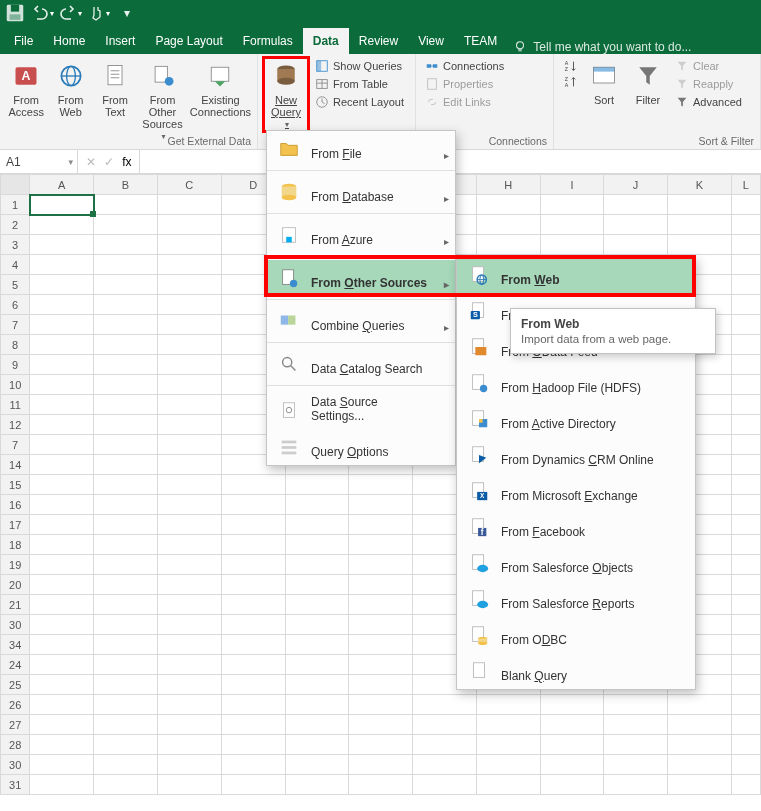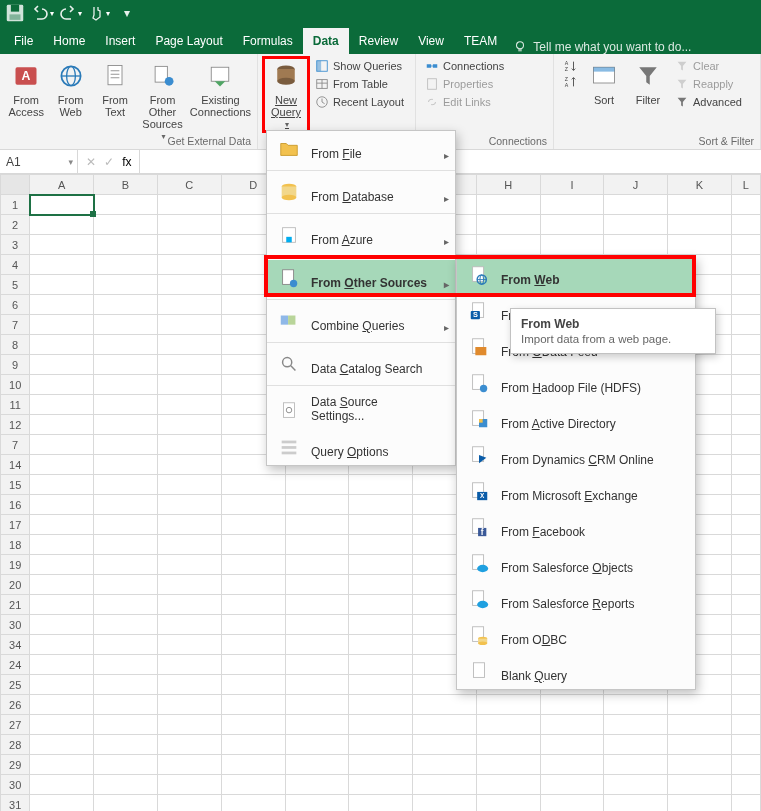--- a/index.html
+++ b/index.html
@@ -767,35 +767,20 @@
           <td></td>
           <td></td>
           <td></td>
           <td></td>
           <td></td>
           <td></td>
           <td></td>
           <td></td>
         </tr>
         <tr>
-          <th>29</th>
-          <td></td>
-          <td></td>
-          <td></td>
-          <td></td>
-          <td></td>
-          <td></td>
-          <td></td>
-          <td></td>
-          <td></td>
-          <td></td>
-          <td></td>
-          <td></td>
-        </tr>
-        <tr>
           <th>30</th>
           <td></td>
           <td></td>
           <td></td>
           <td></td>
           <td></td>
           <td></td>
           <td></td>
           <td></td>
           <td></td>

